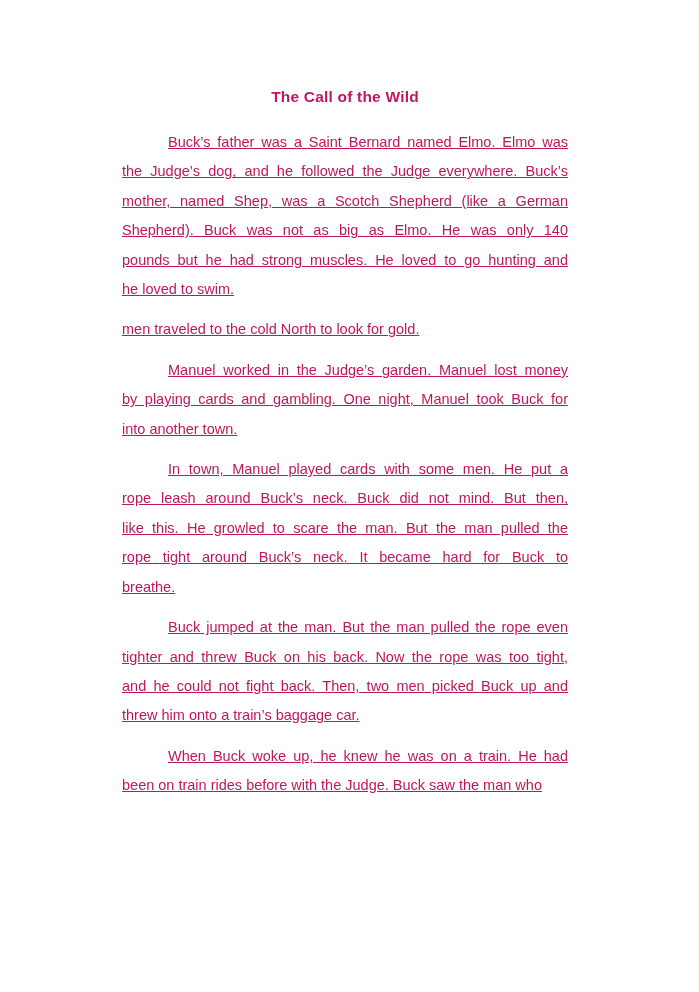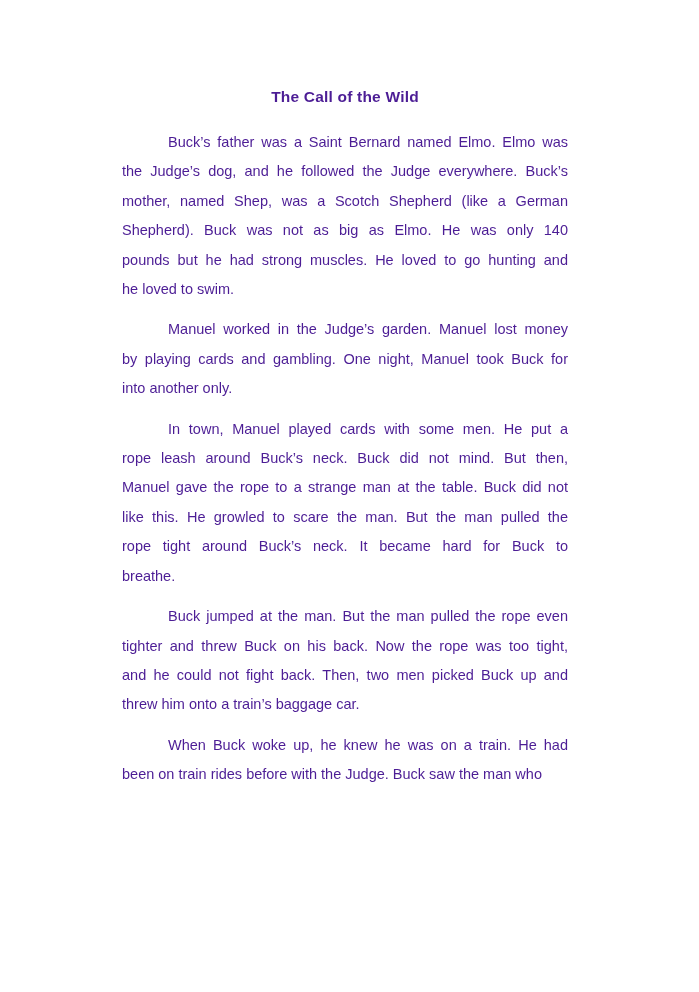--- a/index.html
+++ b/index.html
@@ -32,56 +32,57 @@
   }
   .para {
     margin: 0 0 11px 0;
   }
   .line {
     font-size: 14.5px;
     line-height: 29.4px;
     white-space: normal;
     text-align: justify;
     text-align-last: justify;
+    text-decoration: underline;
     -moz-text-align-last: justify;
   }
   .line.first {
     text-indent: 46px;
   }
   .line.last {
     text-align-last: left;
     -moz-text-align-last: left;
   }
 </style>
 </head>
 <body>
 
-<div class="page" style="color: #4c1d95; background: rgb(255, 255, 255);">
+<div class="page" style="color: #be185d; background: rgb(255, 255, 255);">
   <div class="content">
     <h1 class="doc-title">The Call of the Wild</h1>
     <div>
         <div class="para">
           <div class="line first">Buck’s father was a Saint Bernard named Elmo. Elmo was</div>
           <div class="line">the Judge’s dog, and he followed the Judge everywhere. Buck’s</div>
           <div class="line">mother, named Shep, was a Scotch Shepherd (like a German</div>
           <div class="line">Shepherd). Buck was not as big as Elmo. He was only 140</div>
           <div class="line">pounds but he had strong muscles. He loved to go hunting and</div>
           <div class="line last">he loved to swim.</div>
         </div>
         <div class="para">
+          <div class="line last">men traveled to the cold North to look for gold.</div>
         </div>
         <div class="para">
           <div class="line first">Manuel worked in the Judge’s garden. Manuel lost money</div>
           <div class="line">by playing cards and gambling. One night, Manuel took Buck for</div>
-          <div class="line last">into another only.</div>
+          <div class="line last">into another town.</div>
         </div>
         <div class="para">
           <div class="line first">In town, Manuel played cards with some men. He put a</div>
           <div class="line">rope leash around Buck’s neck. Buck did not mind. But then,</div>
-          <div class="line">Manuel gave the rope to a strange man at the table. Buck did not</div>
           <div class="line">like this. He growled to scare the man. But the man pulled the</div>
           <div class="line">rope tight around Buck’s neck. It became hard for Buck to</div>
           <div class="line last">breathe.</div>
         </div>
         <div class="para">
           <div class="line first">Buck jumped at the man. But the man pulled the rope even</div>
           <div class="line">tighter and threw Buck on his back. Now the rope was too tight,</div>
           <div class="line">and he could not fight back. Then, two men picked Buck up and</div>
           <div class="line last">threw him onto a train’s baggage car.</div>
         </div>

